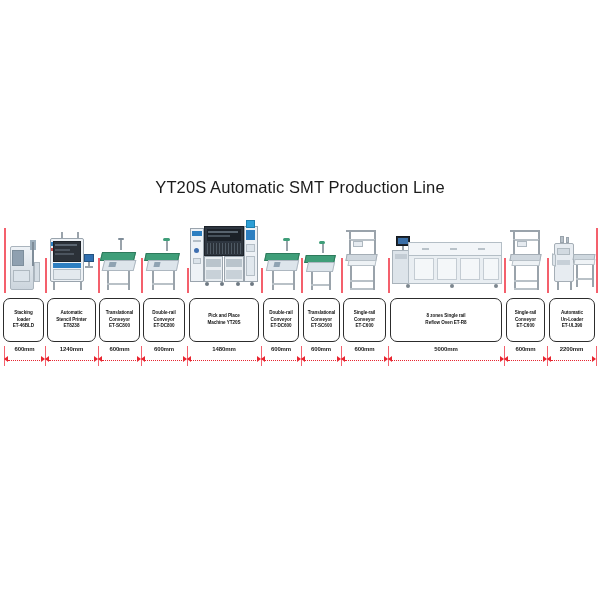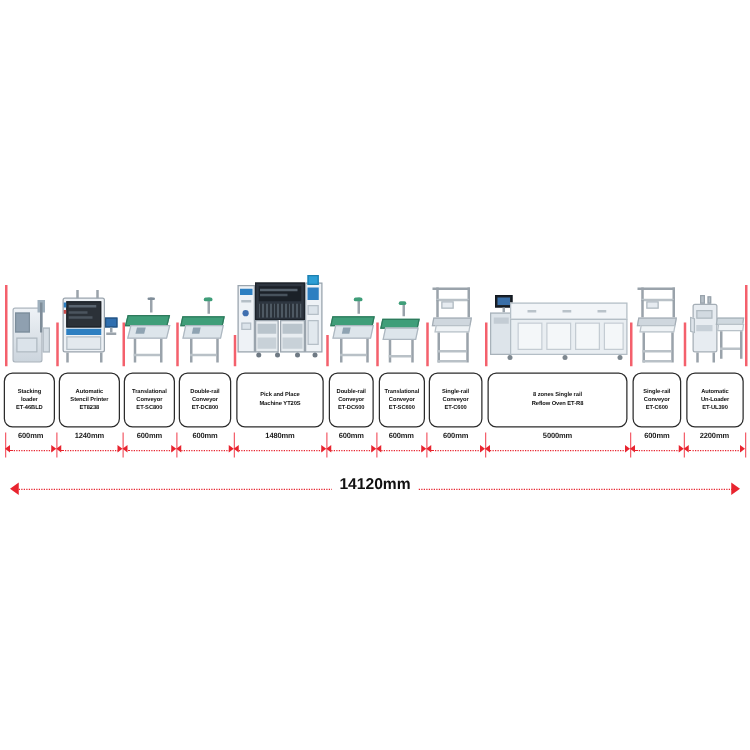--- a/index.html
+++ b/index.html
@@ -115,20 +115,21 @@
   .total .ttextwrap{
     position:absolute;top:2px;left:50%;transform:translateX(-50%);
     background:#fff;padding:0 6px;
   }
 </style>
 </head>
 <body>
 
 <div id="stage">
 
+  <div class="title">YT20S Automatic SMT Production Line</div>
 
   <div class="machines">
 
     <div class="machine" style="left:8px;width:32px;height:50px;">
       <div class="body" style="left:2px;top:6px;width:24px;height:44px;background:linear-gradient(180deg,#eef2f6,#ccd5dd);border:1px solid #aab4bd;border-radius:2px;"></div>
       <div class="panel" style="left:4px;top:10px;width:12px;height:16px;background:#8fa0b0;border:1px solid #7d8e9c;"></div>
       <div class="panel" style="left:5px;top:30px;width:17px;height:12px;background:#dbe3ea;border:1px solid #aeb8c0;"></div>
       <div class="panel" style="left:22px;top:0px;width:6px;height:10px;background:#9fb0bd;"></div>
       <div class="panel" style="left:24px;top:2px;width:2px;height:24px;background:#7f8d99;"></div>
       <div class="panel" style="left:26px;top:22px;width:6px;height:20px;background:#d6dee5;border:1px solid #aeb8c0;"></div>
@@ -467,22 +468,14 @@
 
     <div class="dim" style="left:547px;width:49px;">
       <div class="dtext">2200mm</div>
       <div class="dline"></div>
       <div class="ar l"></div>
       <div class="ar r"></div>
     </div>
 
   </div>
 
-  <div class="total">
-    <div class="tline"></div>
-    <div class="tar l"></div>
-    <div class="tar r"></div>
-    <div class="ttextwrap">
-      <div class="ttext" style="position:static;width:auto;">14120mm</div>
-    </div>
-  </div>
 
 </div>
 
 </body></html>

